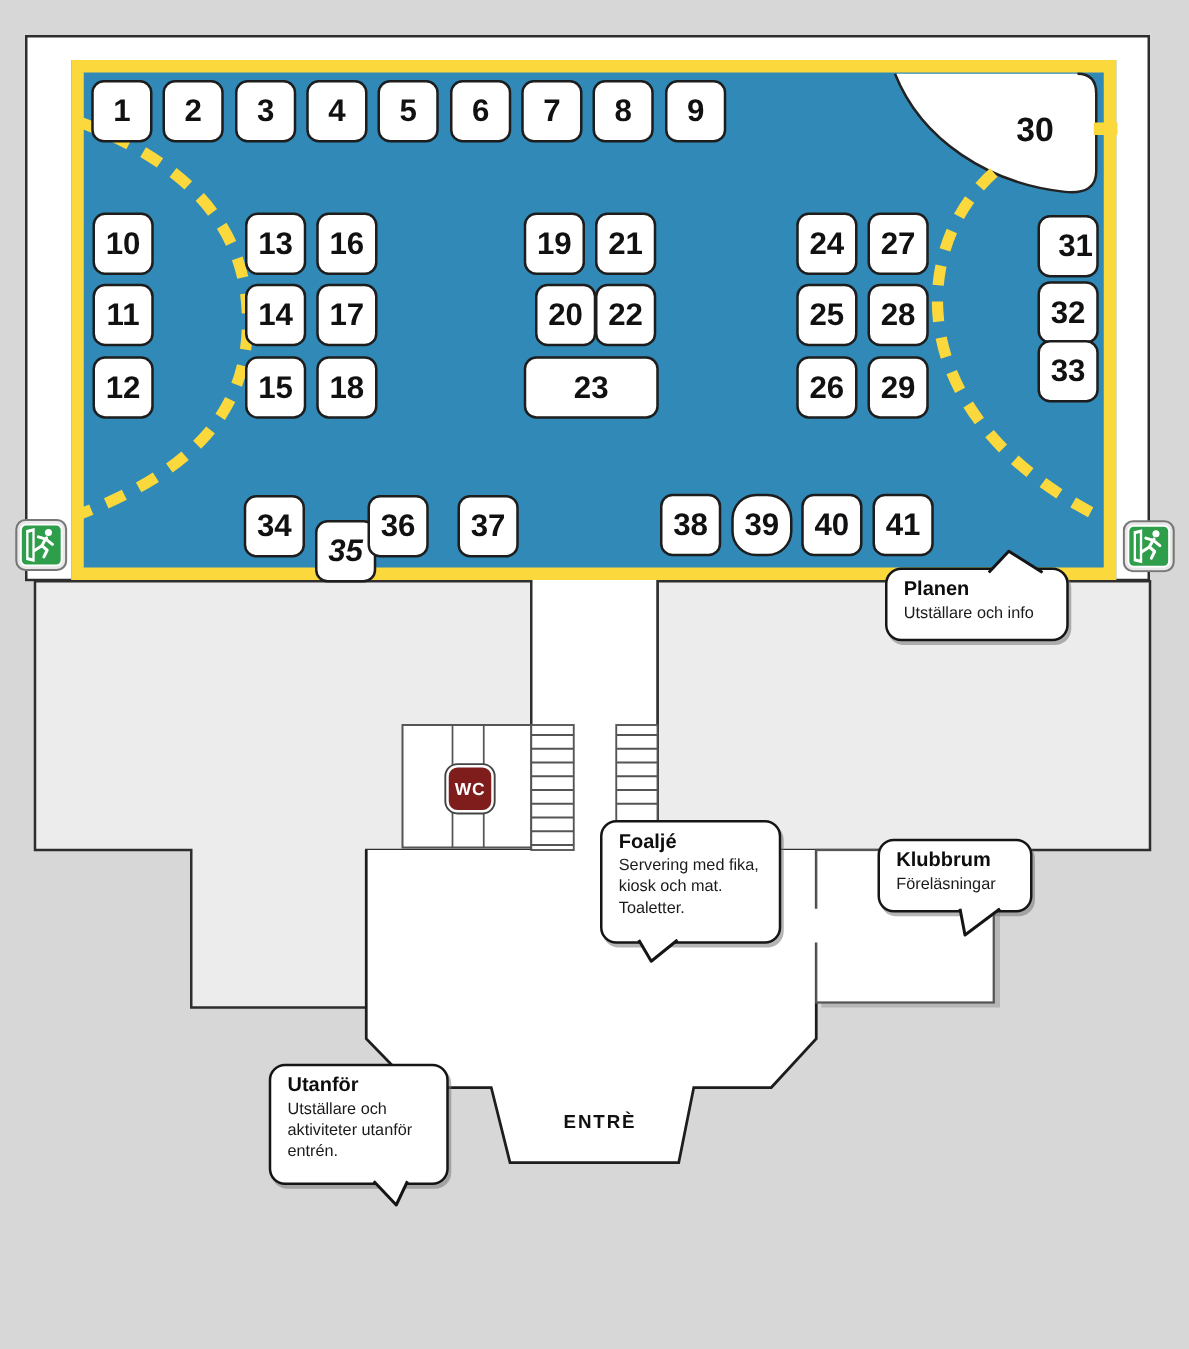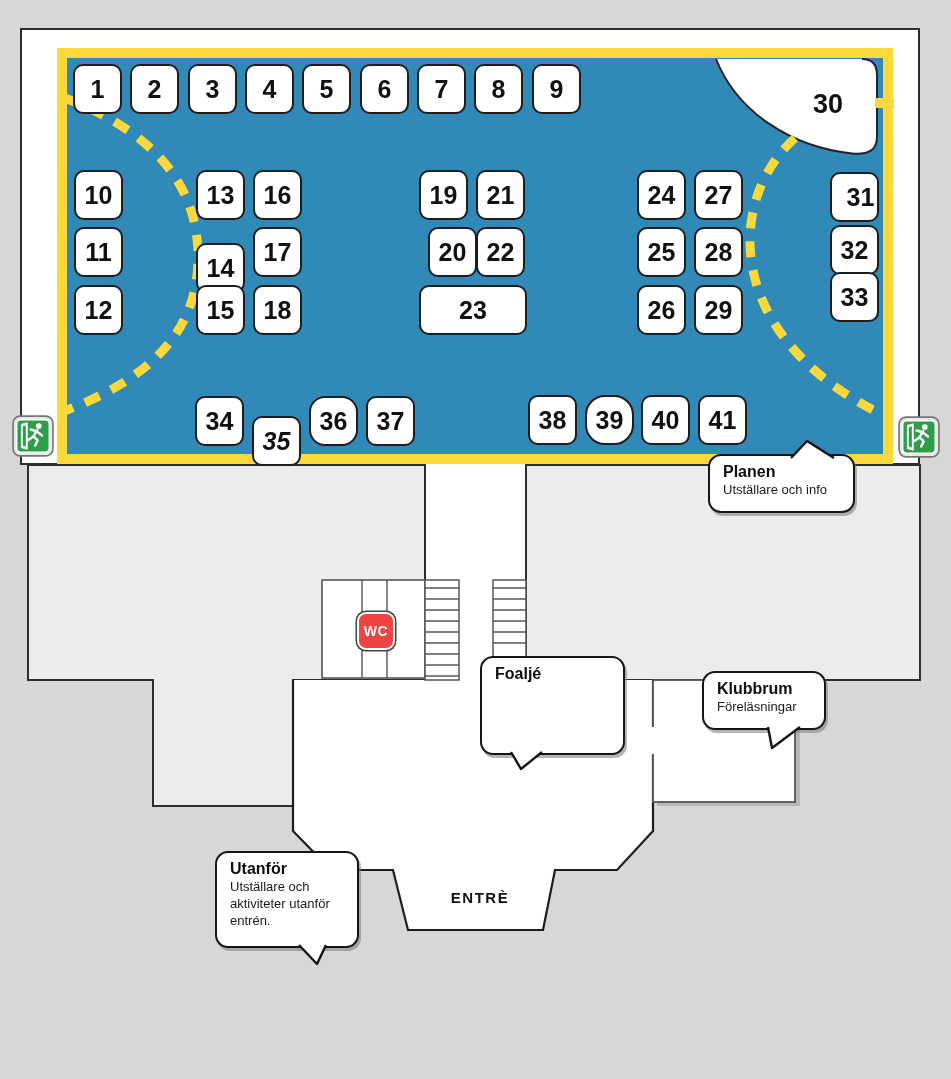--- a/index.html
+++ b/index.html
@@ -34,21 +34,21 @@
     background:#fff;border:2.3px solid #1d1d1d;border-radius:10px;
     display:flex;align-items:center;justify-content:center;
     font-weight:bold;font-size:25px;color:#111;
     font-family:"Liberation Sans", sans-serif;
   }
   .booth.area{background:transparent;border:none;font-size:27px;}
 
   
   .wc-sign{
     position:absolute;left:357px;top:612px;width:38px;height:38px;
-    background:#ef4444;border:2.5px solid #fff;border-radius:9px;
+    background:#7f1d1d;border:2.5px solid #fff;border-radius:9px;
     box-shadow:0 0 0 1.5px #444;box-sizing:border-box;
     display:flex;align-items:center;justify-content:center;
     color:#fff;font-weight:bold;font-size:14px;letter-spacing:.5px;
     z-index:22;
   }
 
   
   .entrance-label{
     position:absolute;left:430px;top:889px;width:100px;text-align:center;
     font-size:15px;font-weight:bold;letter-spacing:1.5px;color:#111;z-index:22;
@@ -140,21 +140,21 @@
       <div class="booth" style="left: 245px; top: 64px;">4</div>
       <div class="booth" style="left: 302px; top: 64px;">5</div>
       <div class="booth" style="left: 360px; top: 64px;">6</div>
       <div class="booth" style="left: 417px; top: 64px;">7</div>
       <div class="booth" style="left: 474px; top: 64px;">8</div>
       <div class="booth" style="left: 532px; top: 64px;">9</div>
       <div class="booth" style="left: 74px; top: 170px;">10</div>
       <div class="booth" style="left: 74px; top: 227px;">11</div>
       <div class="booth" style="left: 74px; top: 285px;">12</div>
       <div class="booth" style="left: 196px; top: 170px;">13</div>
-      <div class="booth" style="left: 196px; top: 227px; margin-top: 16px;">14</div>
+      <div class="booth" style="left: 196px; top: 227px;">14</div>
       <div class="booth" style="left: 196px; top: 285px;">15</div>
       <div class="booth" style="left: 253px; top: 170px;">16</div>
       <div class="booth" style="left: 253px; top: 227px;">17</div>
       <div class="booth" style="left: 253px; top: 285px;">18</div>
       <div class="booth" style="left: 419px; top: 170px;">19</div>
       <div class="booth" style="left: 428px; top: 227px;">20</div>
       <div class="booth" style="left: 476px; top: 170px;">21</div>
       <div class="booth" style="left: 476px; top: 227px;">22</div>
       <div class="booth" style="left: 419px; top: 285px; width: 108px;">23</div>
       <div class="booth" style="left: 637px; top: 170px;">24</div>
@@ -162,21 +162,21 @@
       <div class="booth" style="left: 637px; top: 285px;">26</div>
       <div class="booth" style="left: 694px; top: 170px;">27</div>
       <div class="booth" style="left: 694px; top: 227px;">28</div>
       <div class="booth" style="left: 694px; top: 285px;">29</div>
       <div class="booth area" style="left: 793px; top: 84px; width: 70px; height: 40px;">30</div>
       <div class="booth" style="left: 830px; top: 172px; padding-left: 12px;">31</div>
       <div class="booth" style="left: 830px; top: 225px;">32</div>
       <div class="booth" style="left: 830px; top: 272px;">33</div>
       <div class="booth" style="left: 195px; top: 396px;">34</div>
       <div class="booth" style="left: 252px; top: 416px; font-style: italic;">35</div>
-      <div class="booth" style="left: 309px; top: 396px; border-radius: 16px;">36</div>
+      <div class="booth" style="left: 294px; top: 396px;">36</div>
       <div class="booth" style="left: 366px; top: 396px;">37</div>
       <div class="booth" style="left: 528px; top: 395px;">38</div>
       <div class="booth" style="left: 585px; top: 395px; border-radius: 20px;">39</div>
       <div class="booth" style="left: 641px; top: 395px;">40</div>
       <div class="booth" style="left: 698px; top: 395px;">41</div>
     </div>
 
   <div class="wc-sign">
     <span>WC</span>
   </div>
@@ -218,20 +218,23 @@
     </svg>
     <div class="title">Planen</div>
     <div class="body">Utställare och info</div>
   </div>
 
   <div class="bubble bubble-foalje">
     <svg class="tail" style="left:27px;bottom:-18px;" width="36" height="20">
       <path d="M2,1 L12,18 L33,1" fill="#fff" stroke="#151515" stroke-width="2.4" stroke-linejoin="round"></path>
     </svg>
     <div class="title">Foaljé</div>
+    <div class="body">Servering med fika,
+kiosk och mat.
+Toaletter.</div>
   </div>
 
   <div class="bubble bubble-klubbrum">
     <svg class="tail" style="left:62px;bottom:-22px;" width="38" height="24">
       <path d="M2,1 L6,22 L34,1" fill="#fff" stroke="#151515" stroke-width="2.4" stroke-linejoin="round"></path>
     </svg>
     <div class="title">Klubbrum</div>
     <div class="body">Föreläsningar</div>
   </div>
 

